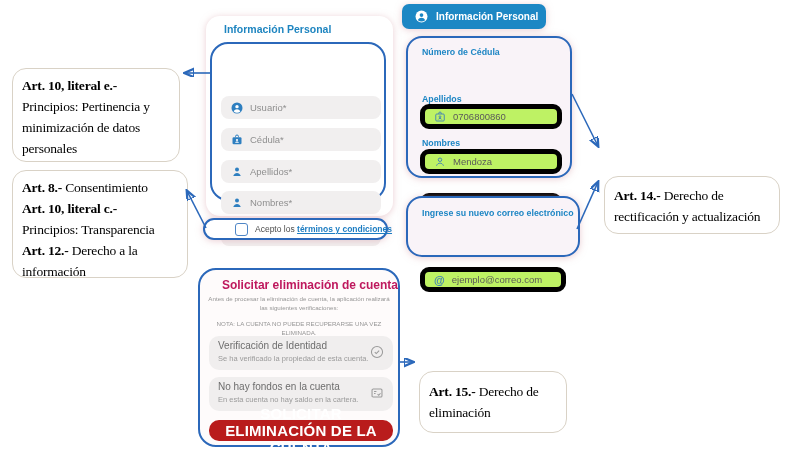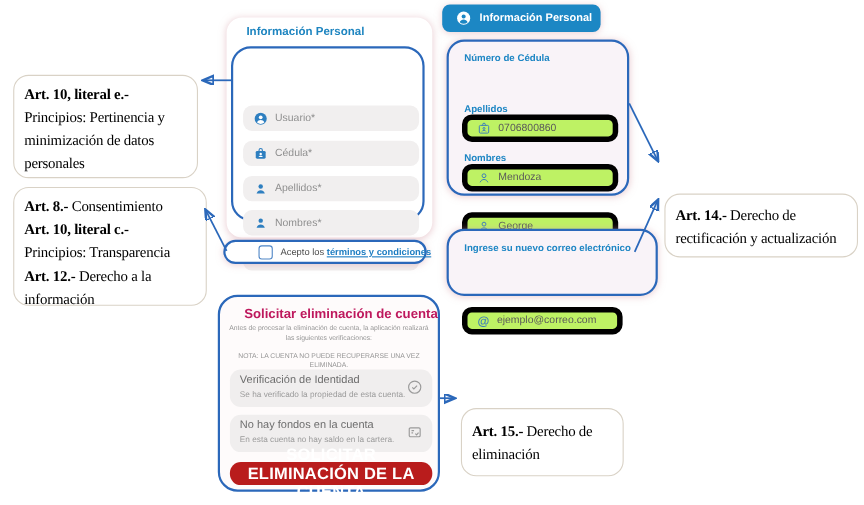--- a/index.html
+++ b/index.html
@@ -188,21 +188,21 @@
       <span class="icon">
         <svg width="12" height="12" viewBox="0 0 24 24" fill="none" stroke="#3f7fb8" stroke-width="1.8">
             <circle cx="12" cy="7.5" r="3.5"></circle>
             <path d="M5 19.5c1.3-3.5 4-5.2 7-5.2s5.7 1.7 7 5.2"></path>
           </svg>
       </span>
       <span class="val">George</span>
     </div>
   </div>
 
-  <div class="callout lavcard shadowed" style="left:406px;top:208px;width:192px;height:61px;">
+  <div class="callout lavcard shadowed" style="left:406px;top:196px;width:174px;height:61px;">
     <span class="blbl" style="left:14px;top:10px;">Ingrese su nuevo correo electrónico</span>
     <div class="wfield" style="left:12px;top:26px;width:146px;height:25px;">
       <span class="icon at">@</span>
       <span class="val">ejemplo@correo.com</span>
     </div>
   </div>
 
   <div class="panel" style="left:198px;top:268px;width:202px;height:179px;">
     <div class="p-title" style="top:8px;">Solicitar eliminación de cuenta</div>
     <div class="p-sub" style="top:25px;">Antes de procesar la eliminación de cuenta, la aplicación realizará</div>

